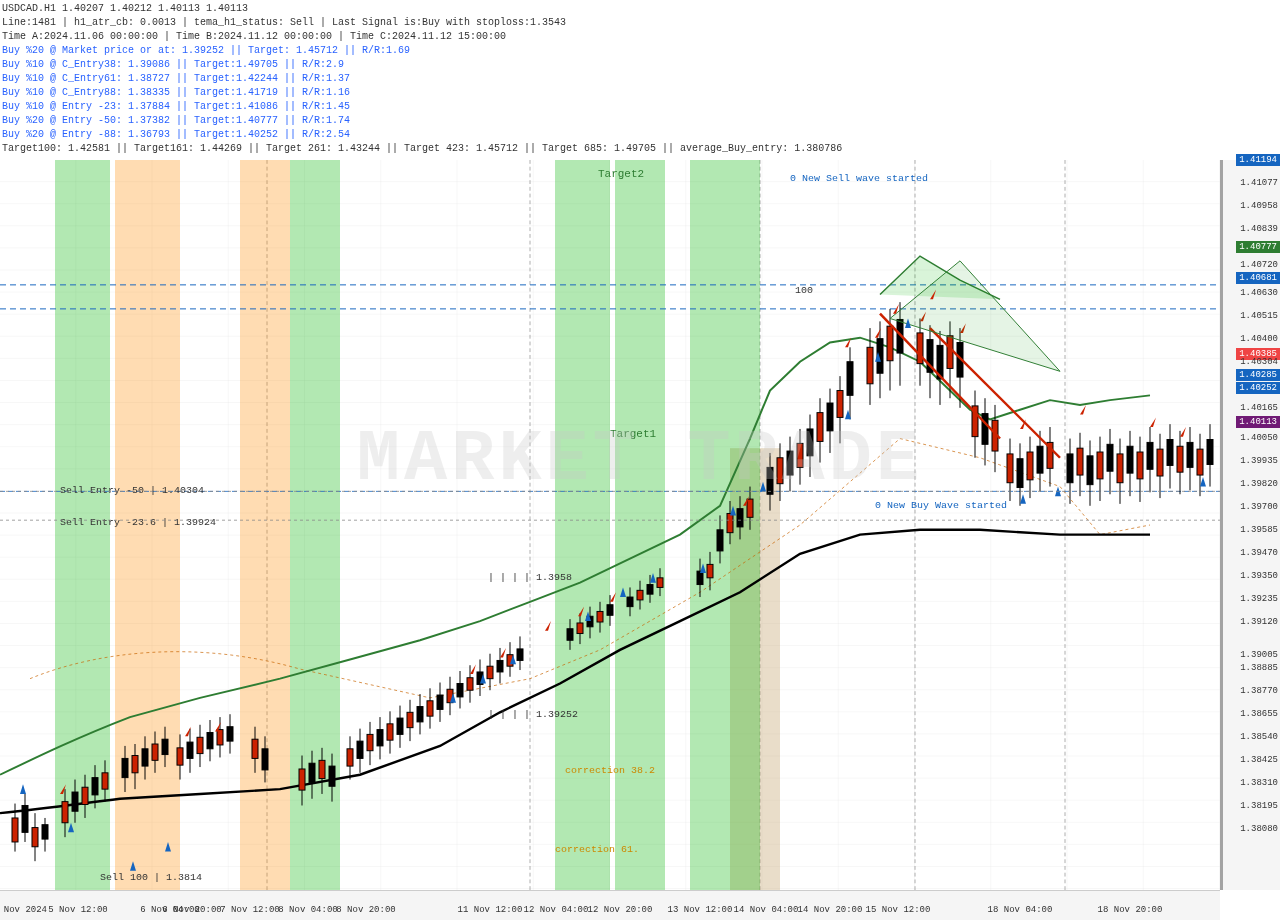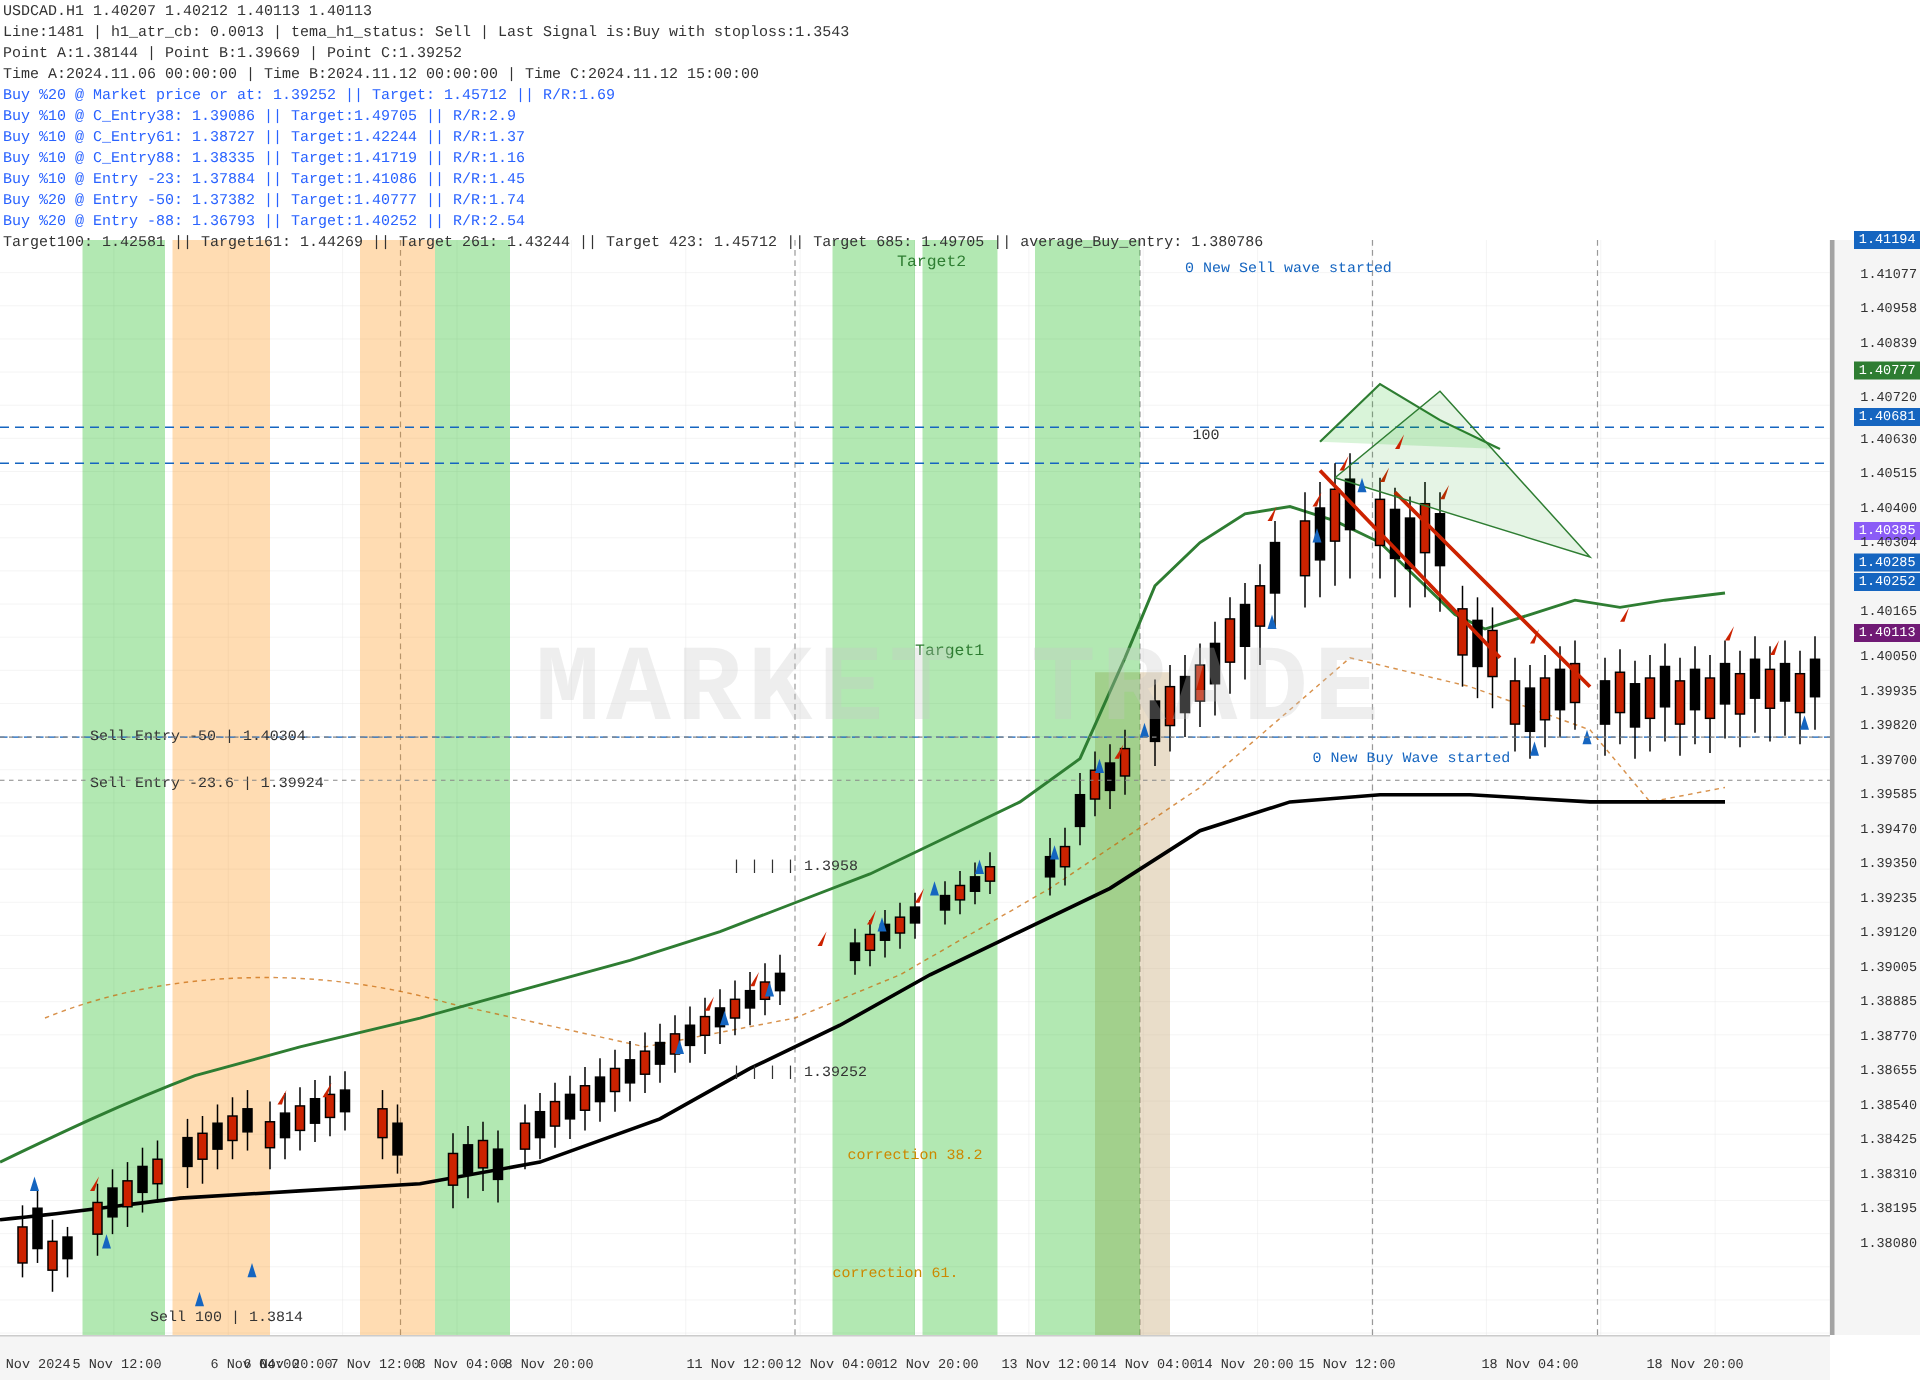--- a/index.html
+++ b/index.html
@@ -67,21 +67,21 @@
       padding: 1px 3px;
       right: 0;
     }
     .price-label.highlight-red {
       background: #701a75;
       color: white;
       padding: 1px 3px;
       right: 0;
     }
     .price-label.highlight-orange {
-      background: #8b5cf6;
+      background: #ef4444;
       color: white;
       padding: 1px 3px;
       right: 0;
     }
     .time-label {
       position: absolute;
       bottom: 5px;
       font-size: 9px;
       color: #333;
       transform: translateX(-50%);
@@ -110,21 +110,20 @@
 </head>
 <body>
 
 <div id="chart-container">
 
   <div id="watermark">MARKET TRADE</div>
 
   <div id="info-overlay">
     <div class="info-line dark">USDCAD.H1  1.40207  1.40212  1.40113  1.40113</div>
     <div class="info-line dark">Line:1481  |  h1_atr_cb: 0.0013  |  tema_h1_status: Sell  |  Last Signal is:Buy with stoploss:1.3543</div>
-    <div class="info-line dark">Point A:1.38144  |  Point B:1.39669  |  Point C:1.39252</div>
     <div class="info-line dark">Time A:2024.11.06 00:00:00  |  Time B:2024.11.12 00:00:00  |  Time C:2024.11.12 15:00:00</div>
     <div class="info-line blue">Buy %20 @ Market price or at: 1.39252  ||  Target: 1.45712  ||  R/R:1.69</div>
     <div class="info-line blue">Buy %10 @ C_Entry38: 1.39086  ||  Target:1.49705  ||  R/R:2.9</div>
     <div class="info-line blue">Buy %10 @ C_Entry61: 1.38727  ||  Target:1.42244  ||  R/R:1.37</div>
     <div class="info-line blue">Buy %10 @ C_Entry88: 1.38335  ||  Target:1.41719  ||  R/R:1.16</div>
     <div class="info-line blue">Buy %10 @ Entry -23: 1.37884  ||  Target:1.41086  ||  R/R:1.45</div>
     <div class="info-line blue">Buy %20 @ Entry -50: 1.37382  ||  Target:1.40777  ||  R/R:1.74</div>
     <div class="info-line blue">Buy %20 @ Entry -88: 1.36793  ||  Target:1.40252  ||  R/R:2.54</div>
     <div class="info-line dark">Target100: 1.42581  ||  Target161: 1.44269  ||  Target 261: 1.43244  ||  Target 423: 1.45712  ||  Target 685: 1.49705  ||  average_Buy_entry: 1.380786</div>
   </div>
@@ -493,21 +492,21 @@
     <div class="price-label highlight-red" style="top: 262px;">1.40113</div>
     <div class="price-label" style="top: 278px;">1.40050</div>
     <div class="price-label" style="top: 301px; text-align: center;">1.39935</div>
     <div class="price-label" style="top: 324px;">1.39820</div>
     <div class="price-label" style="top: 347px;">1.39700</div>
     <div class="price-label" style="top: 370px;">1.39585</div>
     <div class="price-label" style="top: 393px;">1.39470</div>
     <div class="price-label" style="top: 416px;">1.39350</div>
     <div class="price-label" style="top: 439px;">1.39235</div>
     <div class="price-label" style="top: 462px;">1.39120</div>
-    <div class="price-label" style="top: 485px;">1.39005</div>
+    <div class="price-label" style="top: 495px;">1.39005</div>
     <div class="price-label" style="top: 508px;">1.38885</div>
     <div class="price-label" style="top: 531px;">1.38770</div>
     <div class="price-label" style="top: 554px;">1.38655</div>
     <div class="price-label" style="top: 577px;">1.38540</div>
     <div class="price-label" style="top: 600px;">1.38425</div>
     <div class="price-label" style="top: 623px;">1.38310</div>
     <div class="price-label" style="top: 646px;">1.38195</div>
     <div class="price-label" style="top: 669px;">1.38080</div>
   </div>
 

